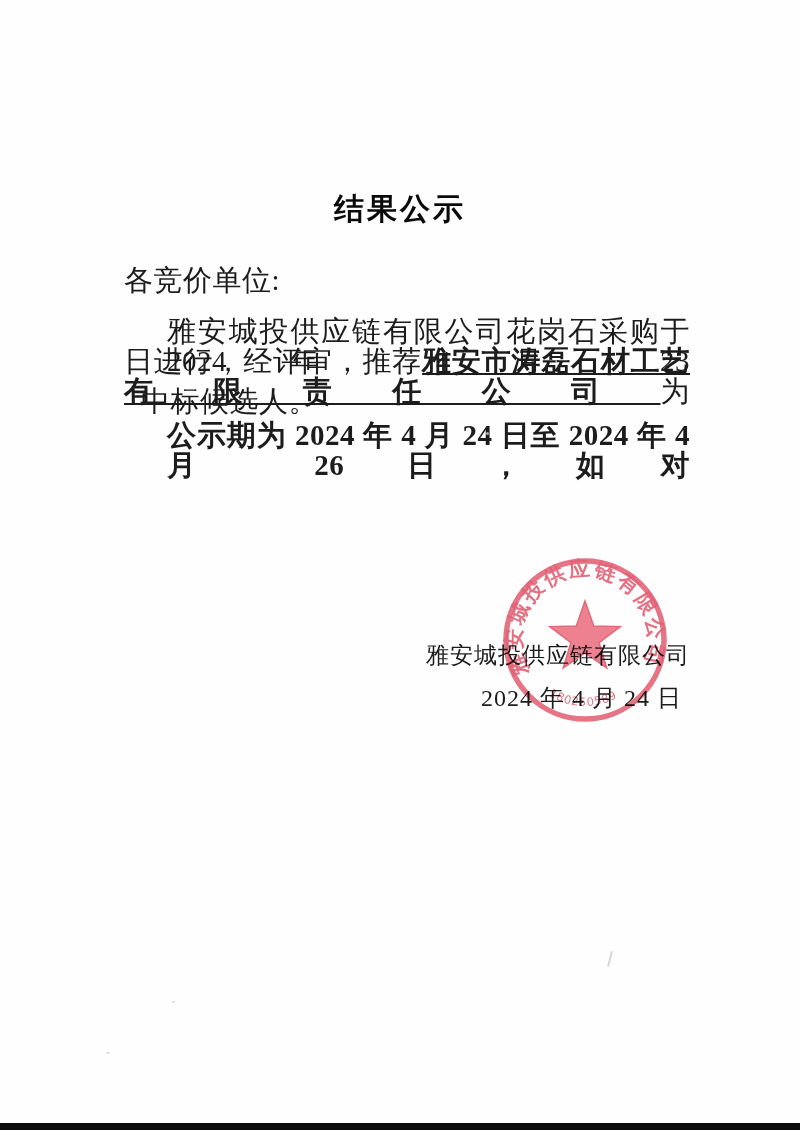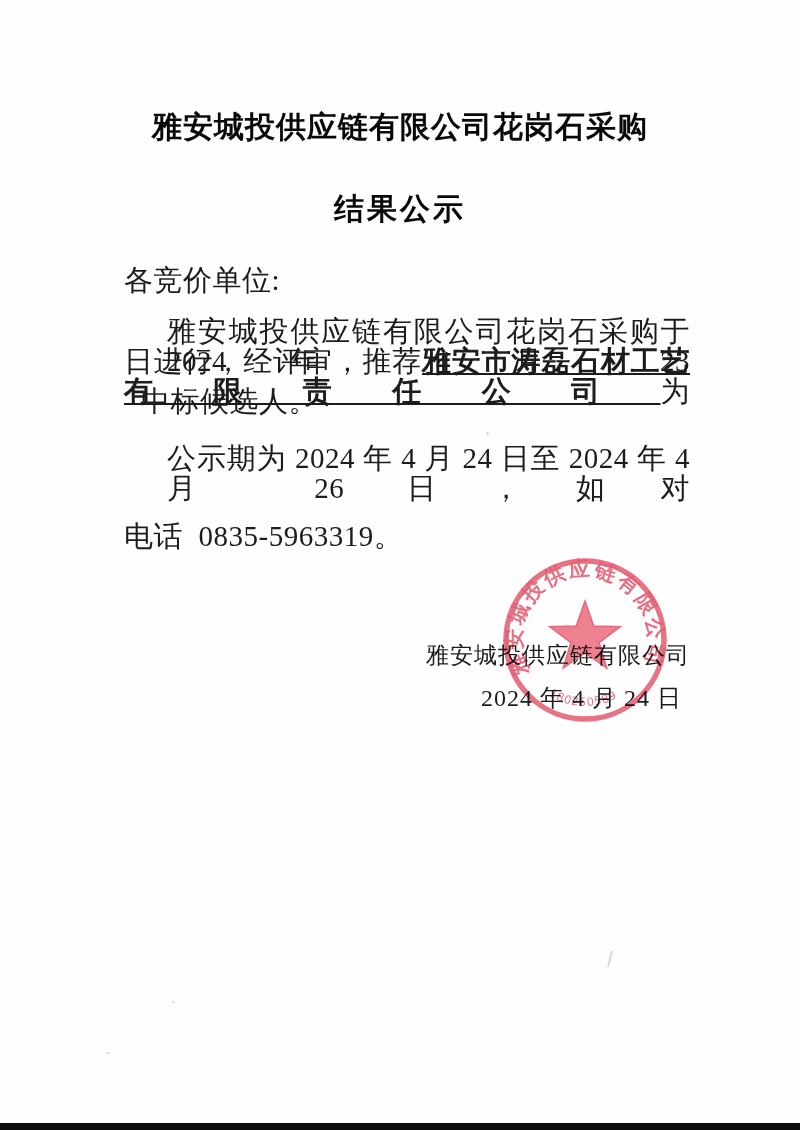--- a/index.html
+++ b/index.html
@@ -33,21 +33,21 @@
     letter-spacing: 0.5px;
   }
   .jst {
     text-align: justify;
     text-align-last: justify;
   }
   .salutation { top: 265px; left: 124px; width: 566px; }
   .p1l1 { top: 316px; left: 167px; width: 523px; }
   .p1l2 { top: 346px; left: 124px; width: 566px; }
   .p1l3 { top: 386px; left: 141px; width: 566px; }
-  .p2l1 { top: 443px; left: 167px; width: 523px; }
+  .p2l1 { top: 420px; left: 167px; width: 523px; font-weight: bold; }
   .p2l2 { top: 483px; left: 124px; width: 566px; }
   .p2l3 { top: 521px; left: 124px; width: 566px; }
   .boldseg { font-weight: bold; text-decoration: underline; }
   .sig-company {
     top: 641px; right: 110px;
     font-size: 23px;
     letter-spacing: 1px;
     text-align: right;
   }
   .sig-date {
@@ -95,31 +95,29 @@
     width: 3px; height: 3px;
     background: #cfcfcf; border-radius: 50%;
     opacity: 0.8;
   }
 </style>
 </head>
 <body>
 
 <div class="page">
 
-  <div class="abs title title-1">雅安城投供应链有限公司花岗石采购</div>
   <div class="abs title title-2">结果公示</div>
 
   <div class="abs bodyline salutation">各竞价单位:</div>
 
   <div class="abs bodyline jst p1l1">雅安城投供应链有限公司花岗石采购于 2024 年 4 月 23</div>
   <div class="abs bodyline jst p1l2"><span>日进行，经评审，推荐</span><span class="boldseg">雅安市涛磊石材工艺有限责任公司</span><span>为</span></div>
   <div class="abs bodyline p1l3">中标候选人。</div>
 
   <div class="abs bodyline jst p2l1">公示期为 2024 年 4 月 24 日至 2024 年 4 月 26 日，如对</div>
-  <div class="abs bodyline p2l3">电话  0835-5963319。</div>
 
   <div class="abs bodyline sig-company">雅安城投供应链有限公司</div>
   <div class="abs bodyline sig-date">2024 年 4 月 24 日</div>
 
   <svg class="seal" viewBox="0 0 180 180" aria-hidden="true">
     <defs>
       <path id="arcTop" d="M 34.6,122 A 64 64 0 1 1 145.4,122" fill="none"></path>
       <path id="arcBottom" d="M 52,144 A 66 66 0 0 0 128,144" fill="none"></path>
     </defs>
     <circle cx="90" cy="90" r="79" fill="none" stroke="#e0546a" stroke-width="5.5" opacity="0.88"></circle>

